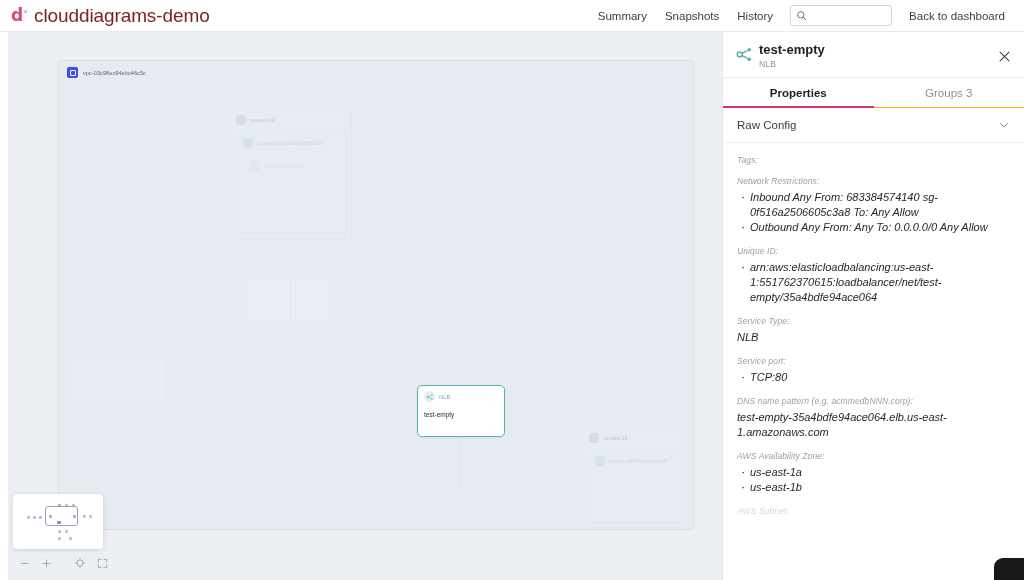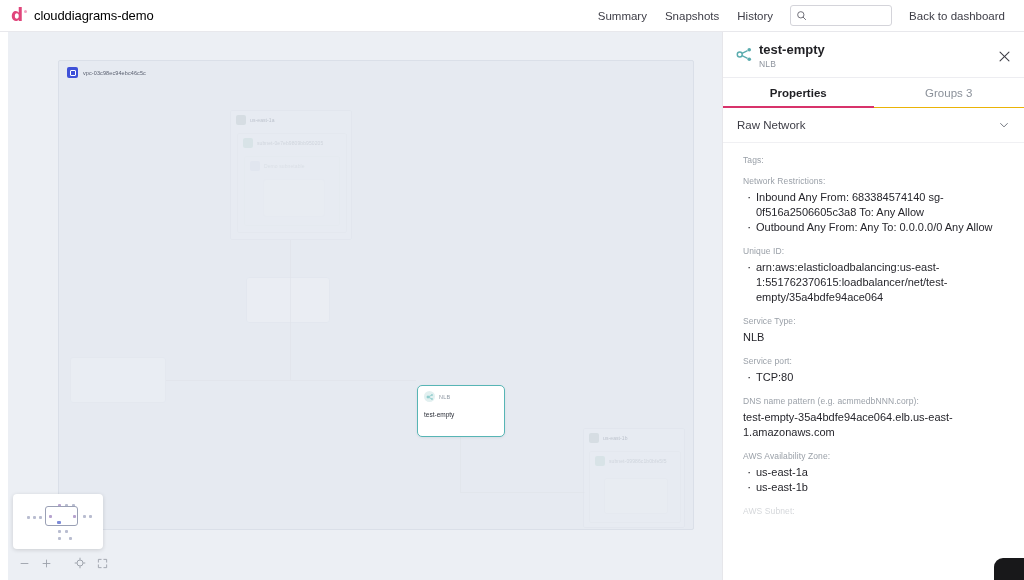--- a/index.html
+++ b/index.html
@@ -20,21 +20,21 @@
   .logo-d {
     font-size: 17px; font-weight: bold; color: #e0457b;
     font-family: "DejaVu Sans", sans-serif; line-height: 1;
     position: relative; letter-spacing: 0;
   }
   .logo-dot {
     display: inline-block; width: 3px; height: 3px; border-radius: 50%;
     background: #f3a0c0; vertical-align: top; margin-left: 1px; margin-top: 3px;
   }
   .app-title {
-    font-size: 13px; color: #000000; font-weight: 400; letter-spacing: -0.1px;
+    font-size: 19px; color: #7f1d1d; font-weight: 400; letter-spacing: -0.1px;
   }
   .topnav { margin-left: auto; display: flex; align-items: center; gap: 0; padding-right: 10px; }
   .topnav a {
     font-size: 11.5px; color: #3d3d46; text-decoration: none; padding: 0 9px;
     white-space: nowrap;
   }
   .search-box {
     width: 102px; height: 21px; border: 1px solid #d4d4da; border-radius: 3px;
     background: #fff; display: flex; align-items: center; padding: 0 5px; margin: 0 8px 0 8px;
   }
@@ -152,21 +152,21 @@
   .tab.active::after {
     content: ""; position: absolute; left: 0; right: 0; bottom: -1px; height: 2px;
     background: #d8336b;
   }
   .tab-count { color: #8a9099; font-weight: normal; }
   .raw-config {
     display: flex; align-items: center; justify-content: space-between;
     padding: 11px 14px 11px 14px; border-bottom: 1px solid #f0f0f3;
     font-size: 11.5px; color: #3d3d46; cursor: pointer; flex: none;
   }
-  .props { flex: 1; overflow: hidden; padding: 12px 12px 0 20px; position: relative; }
+  .props { flex: 1; overflow: hidden; padding: 12px 12px 0 14px; position: relative; font-style: italic; }
   .prop-block { margin-bottom: 11px; }
   .prop-label { font-size: 8.5px; color: #9aa0a8; margin-bottom: 4px; letter-spacing: 0.1px; }
   .prop-value { font-size: 11px; color: #26262c; line-height: 15px; word-break: break-word; }
   .prop-list { margin: 0; padding: 0; list-style: none; }
   .prop-list li {
     font-size: 11px; color: #26262c; line-height: 15px; position: relative;
     padding-left: 13px; word-break: break-word;
   }
   .prop-list li::before {
     content: "\00B7"; position: absolute; left: 4px; top: -1px;
@@ -353,21 +353,21 @@
     <div class="tab active">
       <span>Properties</span>
     </div>
     <div class="tab">
       <span>Groups</span>
       <span class="tab-count">3</span>
     </div>
   </div>
 
   <div class="raw-config">
-    <span>Raw Network</span>
+    <span>Raw Config</span>
     <svg width="12" height="12" viewBox="0 0 16 16">
       <path d="M3.5 6 L8 10.5 L12.5 6" fill="none" stroke="#6e727b" stroke-width="1.3" stroke-linecap="round" stroke-linejoin="round"></path>
     </svg>
   </div>
 
   <div class="props">
 
     <div class="prop-block">
       <div class="prop-label">Tags:</div>
     </div>

